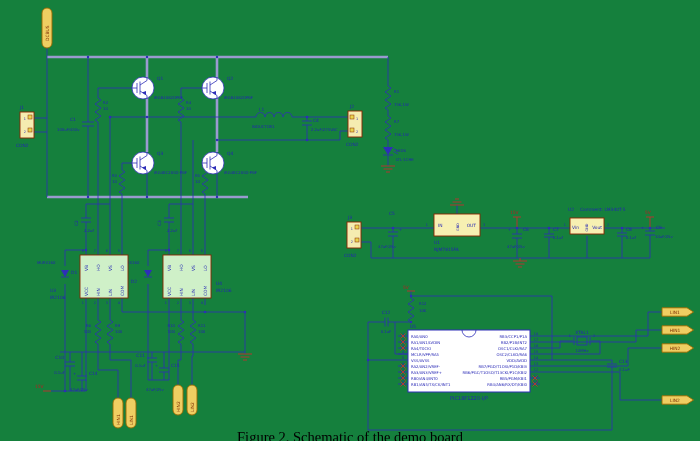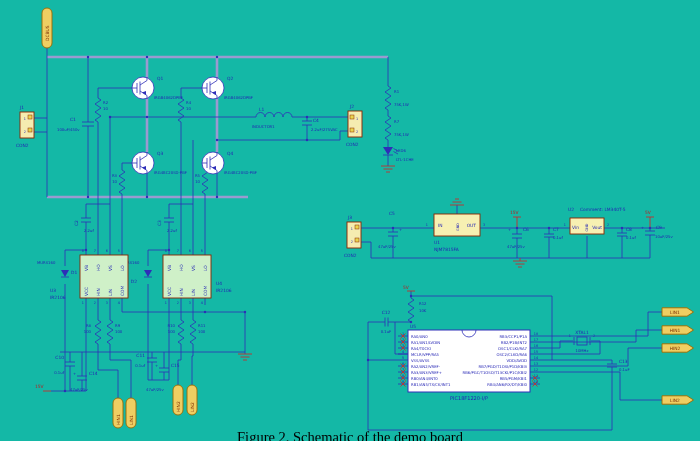--- a/index.html
+++ b/index.html
@@ -1,16 +1,16 @@
 <!DOCTYPE html>
 <html><head>
 <meta charset="utf-8">
 <style>
   html,body{margin:0;padding:0;background:#fff}
-  .stage{position:relative;width:700px;height:441px;background:#14b8a6;overflow:hidden}
+  .stage{position:relative;width:700px;height:441px;background:#15803d;overflow:hidden}
   svg text{font-family:"DejaVu Sans",sans-serif;fill:#2424b4}
   .s32{font-size:3.4px}.s35{font-size:3.8px}.s4{font-size:4.4px}.s45{font-size:5px}
   .w{stroke:#2e2eb8;stroke-width:.8;fill:none}
   .bus{stroke:#9a9ad0;stroke-width:2.6;fill:none}
   .red{stroke:#c23030;stroke-width:.9;fill:none}
   .tred{fill:#b22222}.tmar{fill:#7a2a00}
   .icbox{fill:#cff0c8;stroke:#8b2500;stroke-width:.9}
   .conn{fill:#f5ecb0;stroke:#8b2500;stroke-width:.9}
   .pin{fill:#e9d44f;stroke:#8b2500;stroke-width:.5}
   .pill{fill:#efce62;stroke:#9a6a00;stroke-width:.9}

